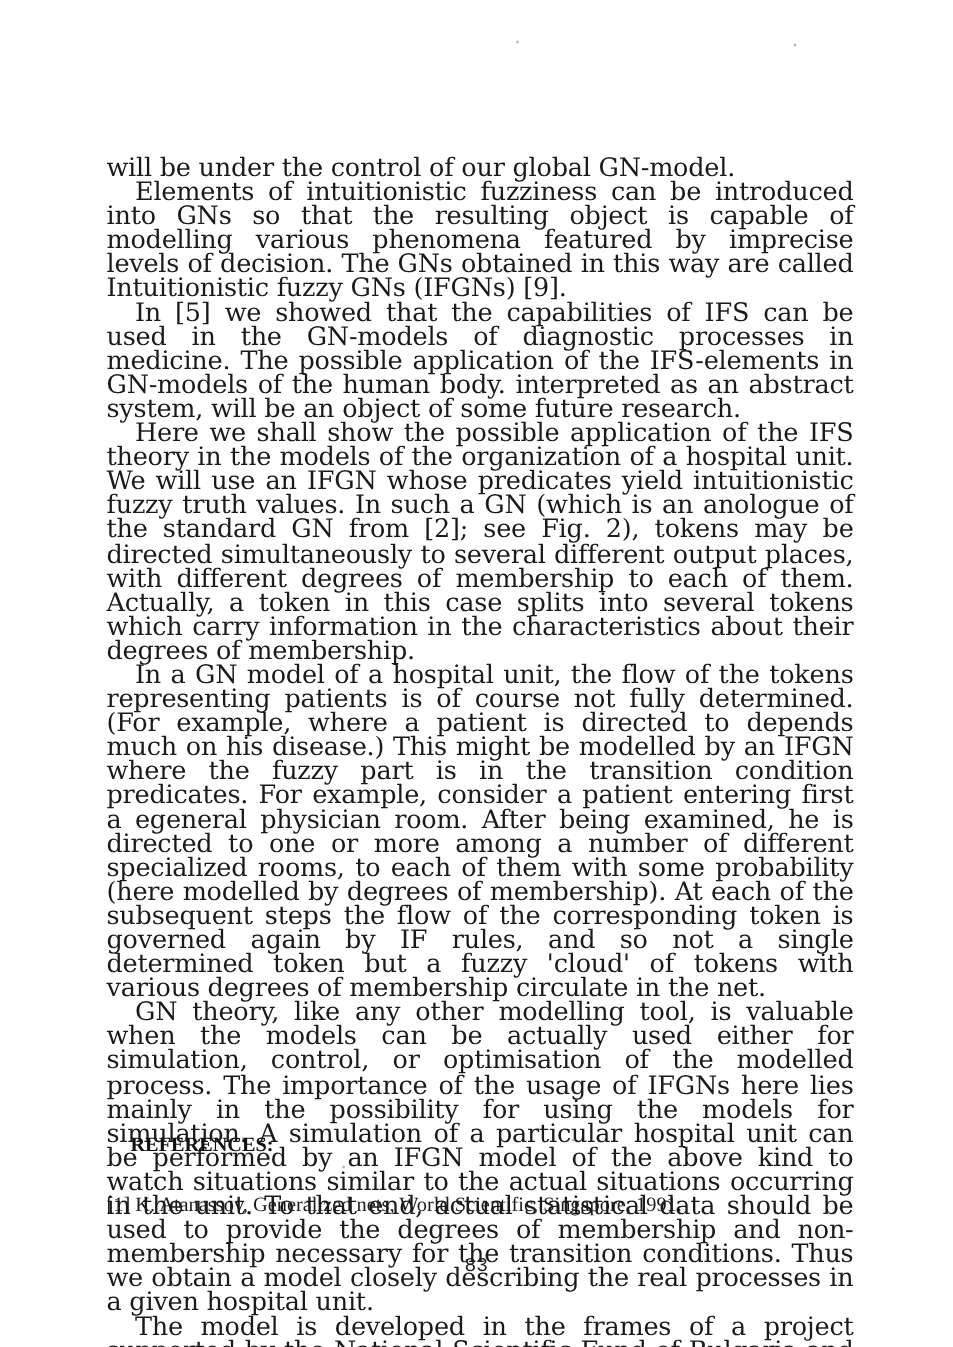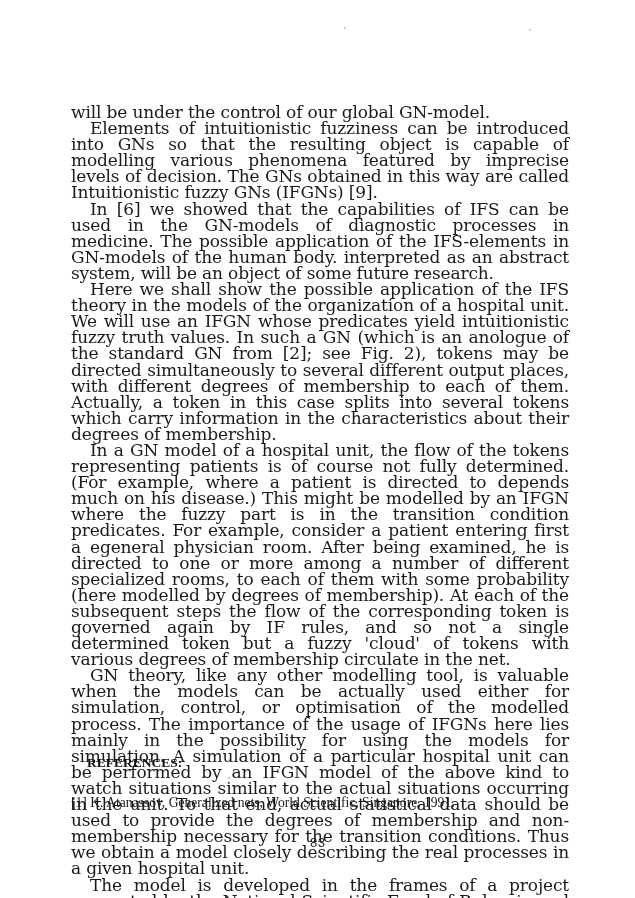--- a/index.html
+++ b/index.html
@@ -29,21 +29,21 @@
     font-family: Liberation Mono, monospace; font-size: 13px; color: #222;
   }
   .speck { position: absolute; width: 2px; height: 2px; background: #bbb; border-radius: 1px; }
 </style>
 </head>
 <body>
 
 <div class="page">
   <p>will be under the control of our global GN-model.</p>
   <p class="indent">Elements of intuitionistic fuzziness can be introduced into GNs so that the resulting object is capable of modelling various phenomena featured by imprecise levels of decision. The GNs obtained in this way are called Intuitionistic fuzzy GNs (IFGNs) [9].</p>
-  <p class="indent">In [6] we showed that the capabilities of IFS can be used in the GN-models of diagnostic processes in medicine. The possible application of the IFS-elements in GN-models of the human body. interpreted as an abstract system, will be an object of some future research.</p>
+  <p class="indent">In [5] we showed that the capabilities of IFS can be used in the GN-models of diagnostic processes in medicine. The possible application of the IFS-elements in GN-models of the human body. interpreted as an abstract system, will be an object of some future research.</p>
   <p class="indent">Here we shall show the possible application of the IFS theory in the models of the organization of a hospital unit. We will use an IFGN whose predicates yield intuitionistic fuzzy truth values. In such a GN (which is an anologue of the standard GN from [2]; see Fig. 2), tokens may be directed simultaneously to several different output places, with different degrees of membership to each of them. Actually, a token in this case splits into several tokens which carry information in the characteristics about their degrees of membership.</p>
   <p class="indent">In a GN model of a hospital unit, the flow of the tokens representing patients is of course not fully determined. (For example, where a patient is directed to depends much on his disease.) This might be modelled by an IFGN where the fuzzy part is in the transition condition predicates. For example, consider a patient entering first a egeneral physician room. After being examined, he is directed to one or more among a number of different specialized rooms, to each of them with some probability (here modelled by degrees of membership). At each of the subsequent steps the flow of the corresponding token is governed again by IF rules, and so not a single determined token but a fuzzy 'cloud' of tokens with various degrees of membership circulate in the net.</p>
   <p class="indent">GN theory, like any other modelling tool, is valuable when the models can be actually used either for simulation, control, or optimisation of the modelled process. The importance of the usage of IFGNs here lies mainly in the possibility for using the models for simulation. A simulation of a particular hospital unit can be performed by an IFGN model of the above kind to watch situations similar to the actual situations occurring in the unit. To that end, actual statistical data should be used to provide the degrees of membership and non-membership necessary for the transition conditions. Thus we obtain a model closely describing the real processes in a given hospital unit.</p>
   <p class="indent">The model is developed in the frames of a project supported by the National Scientific Fund of Bulgaria and contracts for scientific cooperation between the Centre for Biomedical Engineering - Bulgarian Academy of Sciences, Systems Research Institute of the Polish Academy of Sciences, and the Universidad Publica de Navarra - Spain.</p>
 </div>
 
 <div class="refs-head">REFERENCES:</div>
 
 <div class="refs">
   <div>[1] K. Atanassov, Generalized nets, World Scientific, Singapore, 1991.</div>

